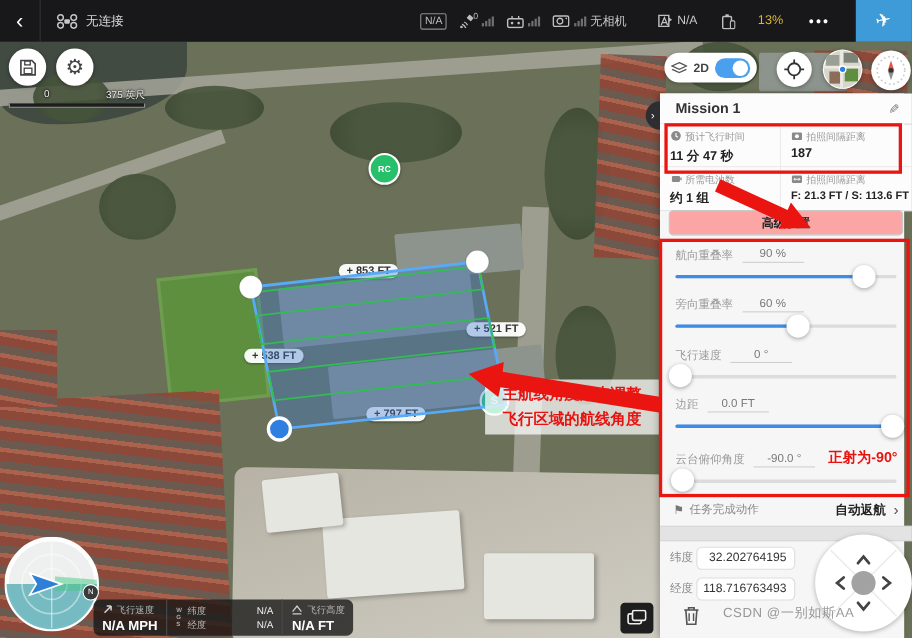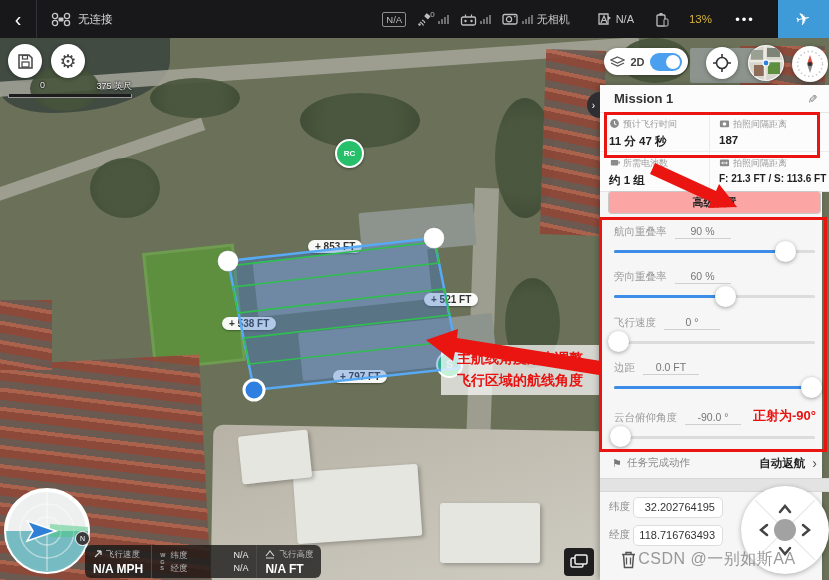--- a/index.html
+++ b/index.html
@@ -128,21 +128,21 @@
     display:flex;align-items:center;justify-content:flex-end;padding-right:7px;box-sizing:border-box;
     font-size:11px;color:#333;}
   .dpad{position:absolute;left:141px;top:401px;width:88px;height:88px;border-radius:50%;background:#fff;
     box-shadow:0 1px 5px rgba(0,0,0,.3);}
   .trash{position:absolute;left:20px;top:465px;cursor:pointer;}
 
   
   .redbox{position:absolute;border:3px solid #ea1410;z-index:25;pointer-events:none;}
   .arrows-svg{position:absolute;left:0;top:0;width:829px;height:580px;z-index:26;pointer-events:none;}
   .watermark{position:absolute;left:608px;top:549px;width:218px;text-align:center;z-index:30;
-    font-size:16px;color:rgba(92,92,92,.62);letter-spacing:.5px;pointer-events:none;white-space:nowrap;}
+    font-size:12px;color:rgba(92,92,92,.62);letter-spacing:.5px;pointer-events:none;white-space:nowrap;}
   .mapsvg{position:absolute;left:0;top:0;width:829px;height:542px;z-index:5;pointer-events:none;}
 </style>
 </head>
 <body>
 
 <div class="screen">
 
   <div class="map">
     <div class="river"></div>
     <div class="road" style="left:-20px;top:22px;width:660px;height:15px;transform:rotate(-4deg);"></div>

